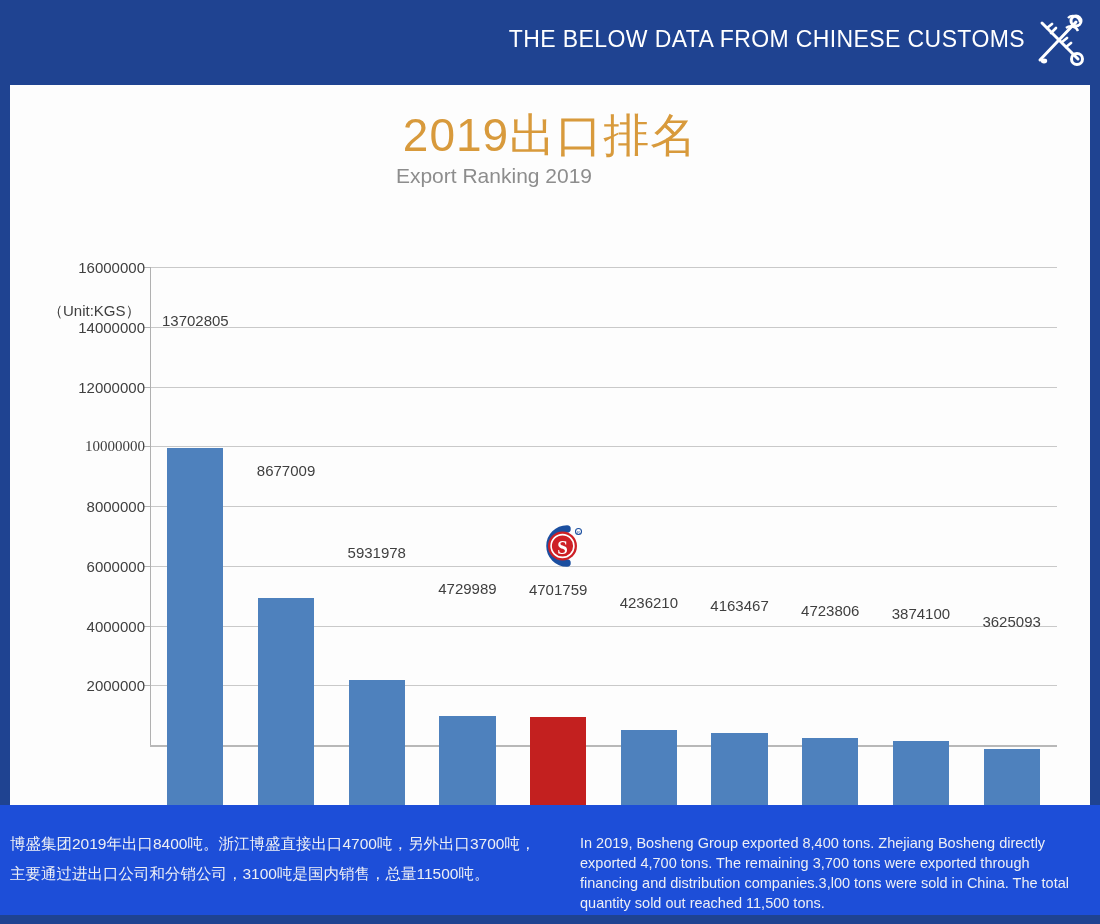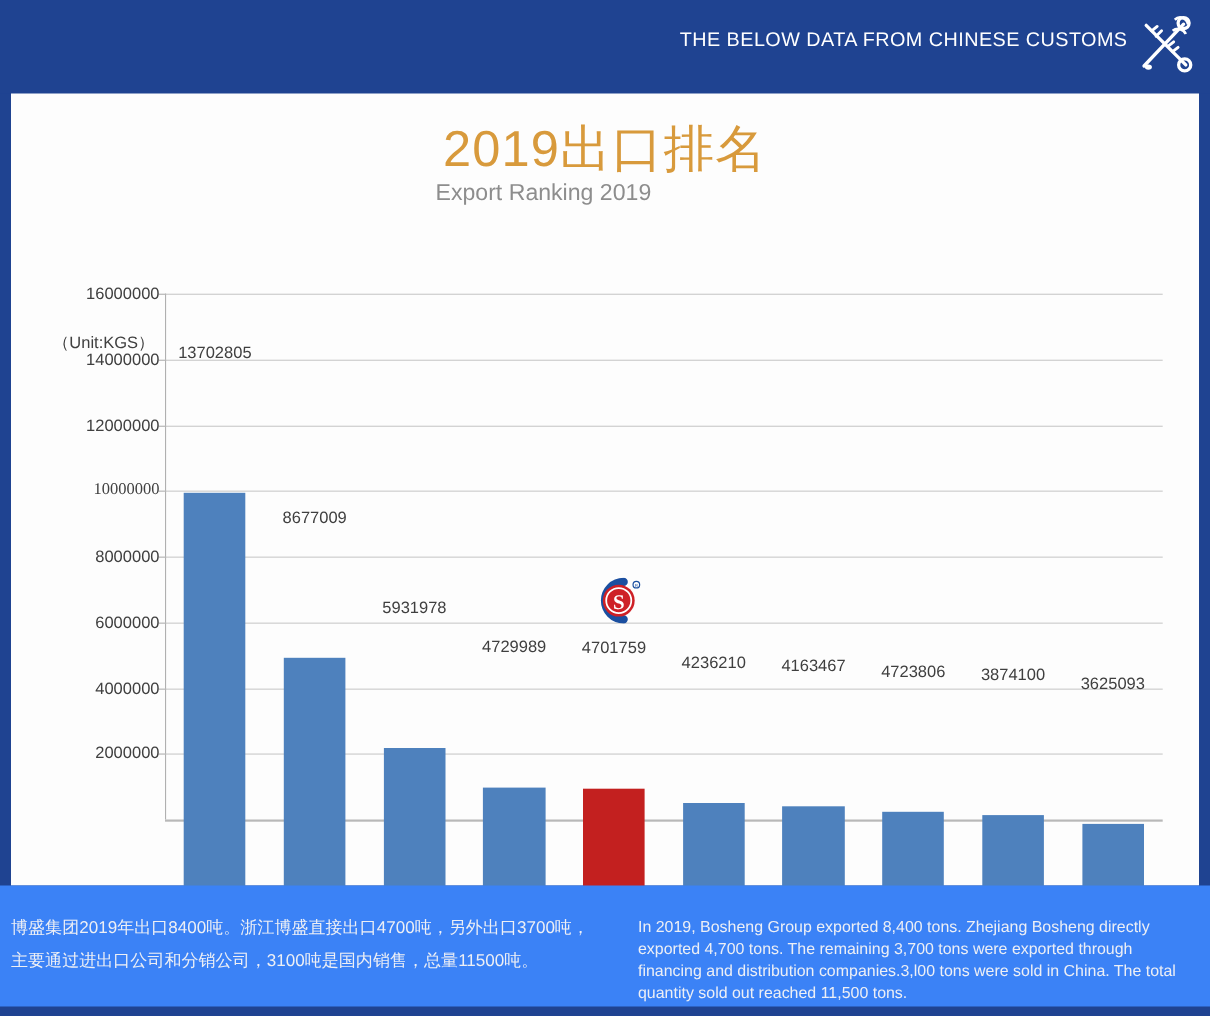--- a/index.html
+++ b/index.html
@@ -12,21 +12,21 @@
   }
 
   
   #header{
     position:absolute;left:0;top:0;width:1100px;height:85px;
     background:#1F4391;
   }
   #header-title{
     position:absolute;right:75px;top:26px;
     color:#FFFFFF;
-    font-size:18px;
+    font-size:23px;
     letter-spacing:.4px;
     white-space:nowrap;
     font-weight:400;
   }
   #customs-emblem{
     position:absolute;right:12px;top:12px;width:56px;height:56px;
   }
 
   
   #panel{
@@ -97,21 +97,21 @@
 
   
   #company-logo{
     position:absolute;
     width:54px;height:42px;
   }
 
   
   #footer{
     position:absolute;left:0;top:805px;width:1100px;height:110px;
-    background:#3b82f6;
+    background:#1d4ed8;
   }
   #footer-cn{
     position:absolute;left:10px;top:24px;width:530px;
     color:#EDEFF5;
     font-size:15.5px;
     line-height:30px;
   }
   #footer-en{
     position:absolute;left:580px;top:28px;width:500px;
     color:#EDEFF5;

